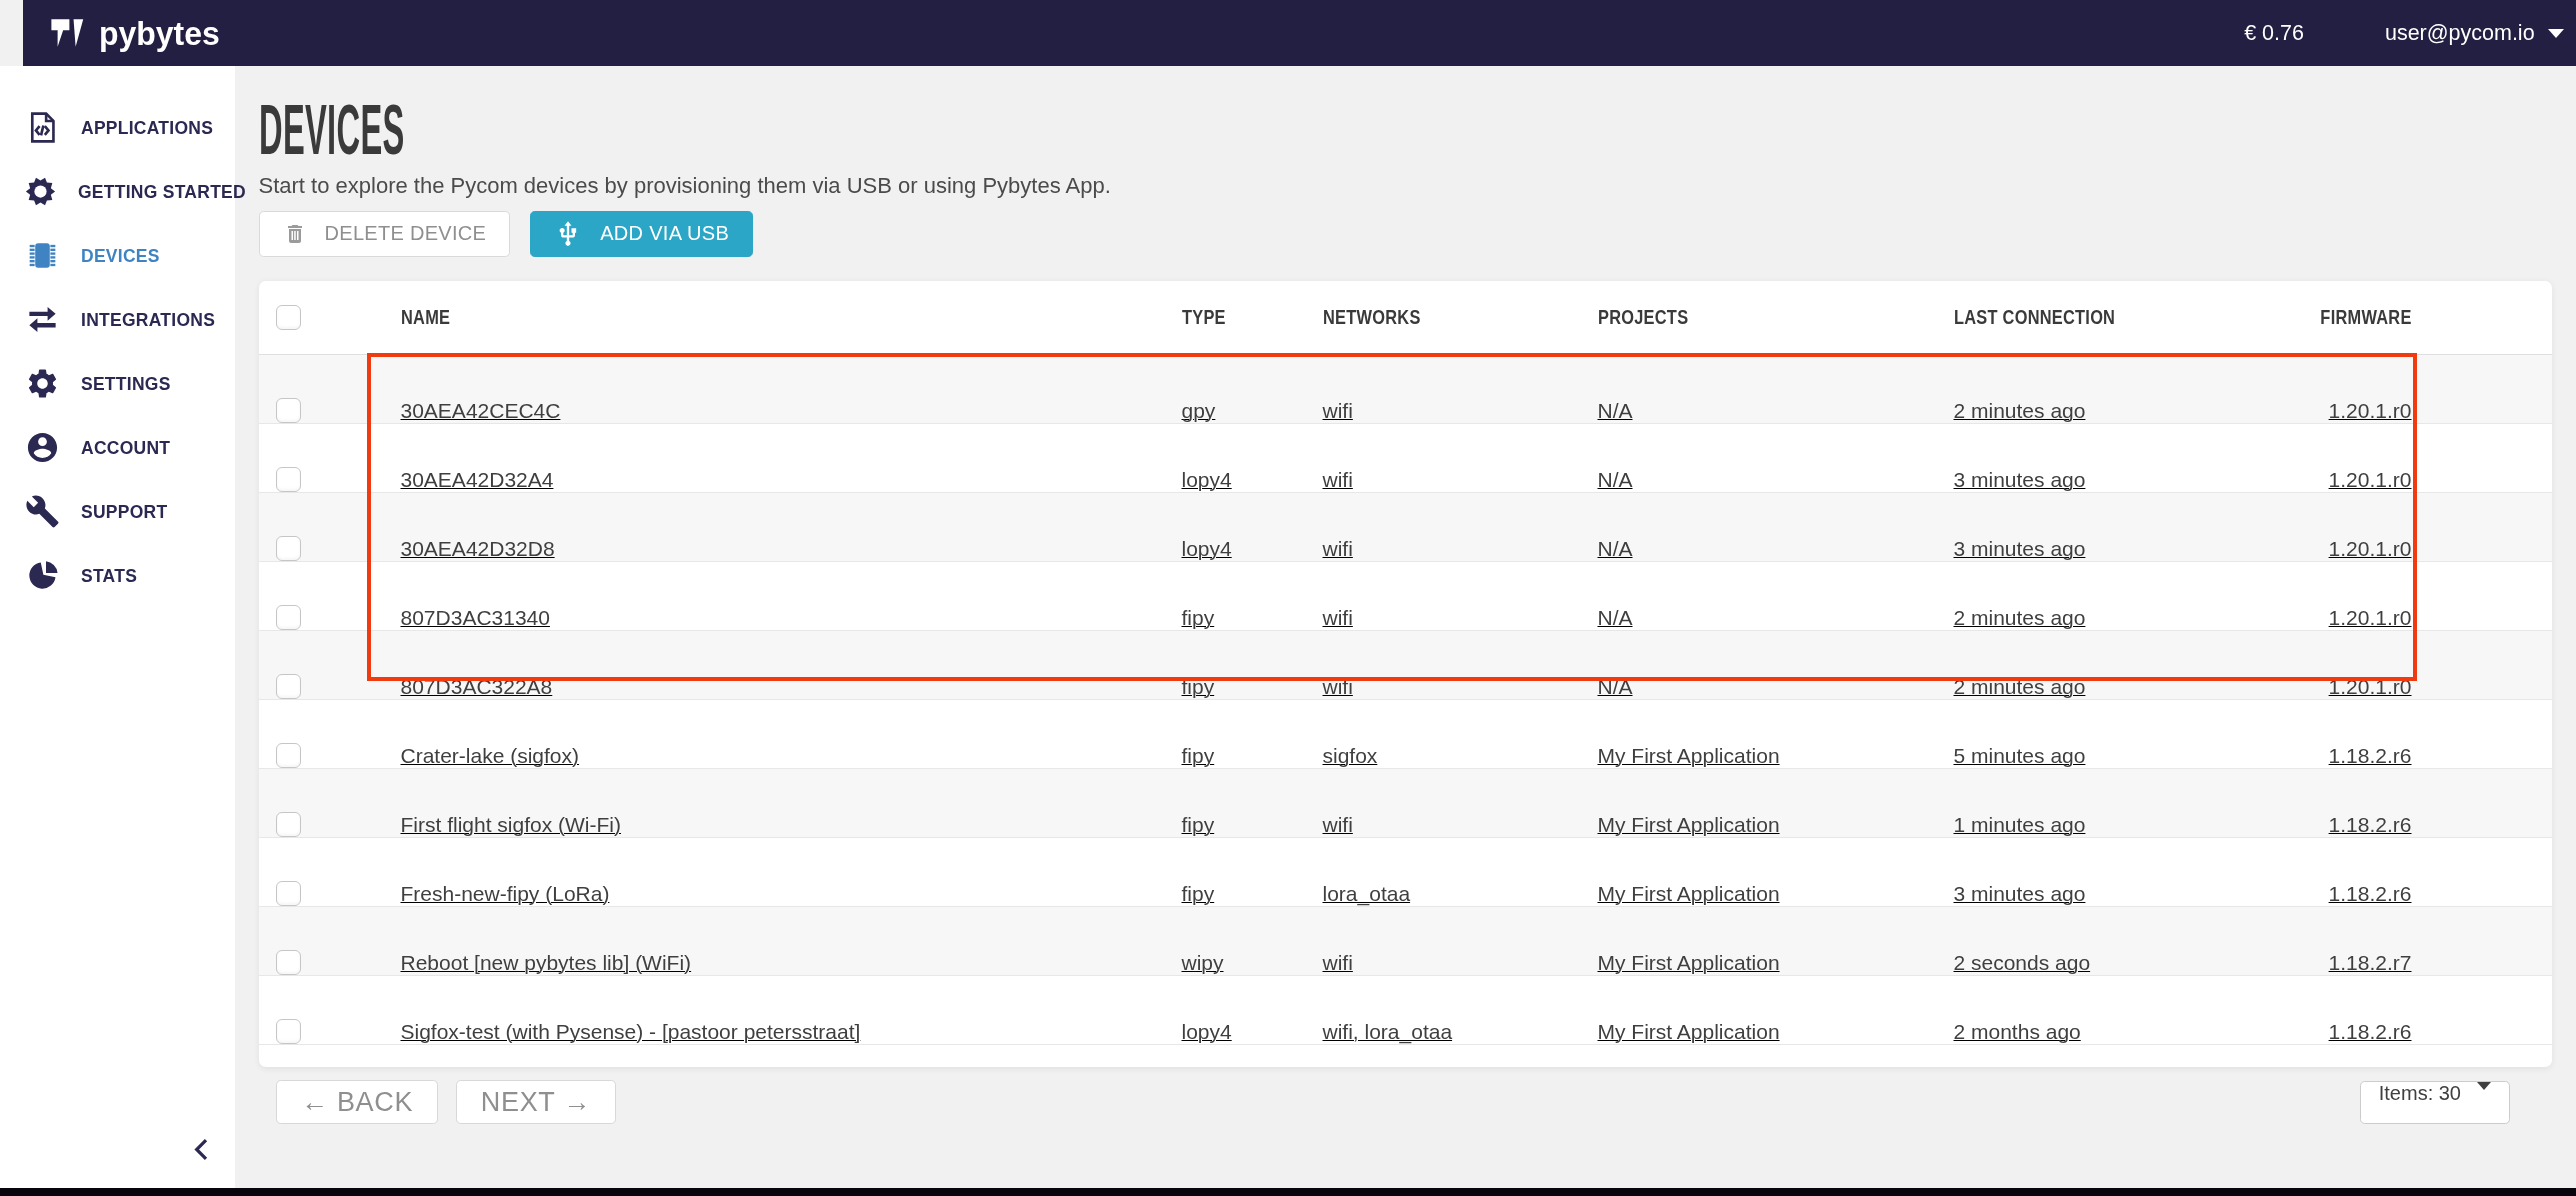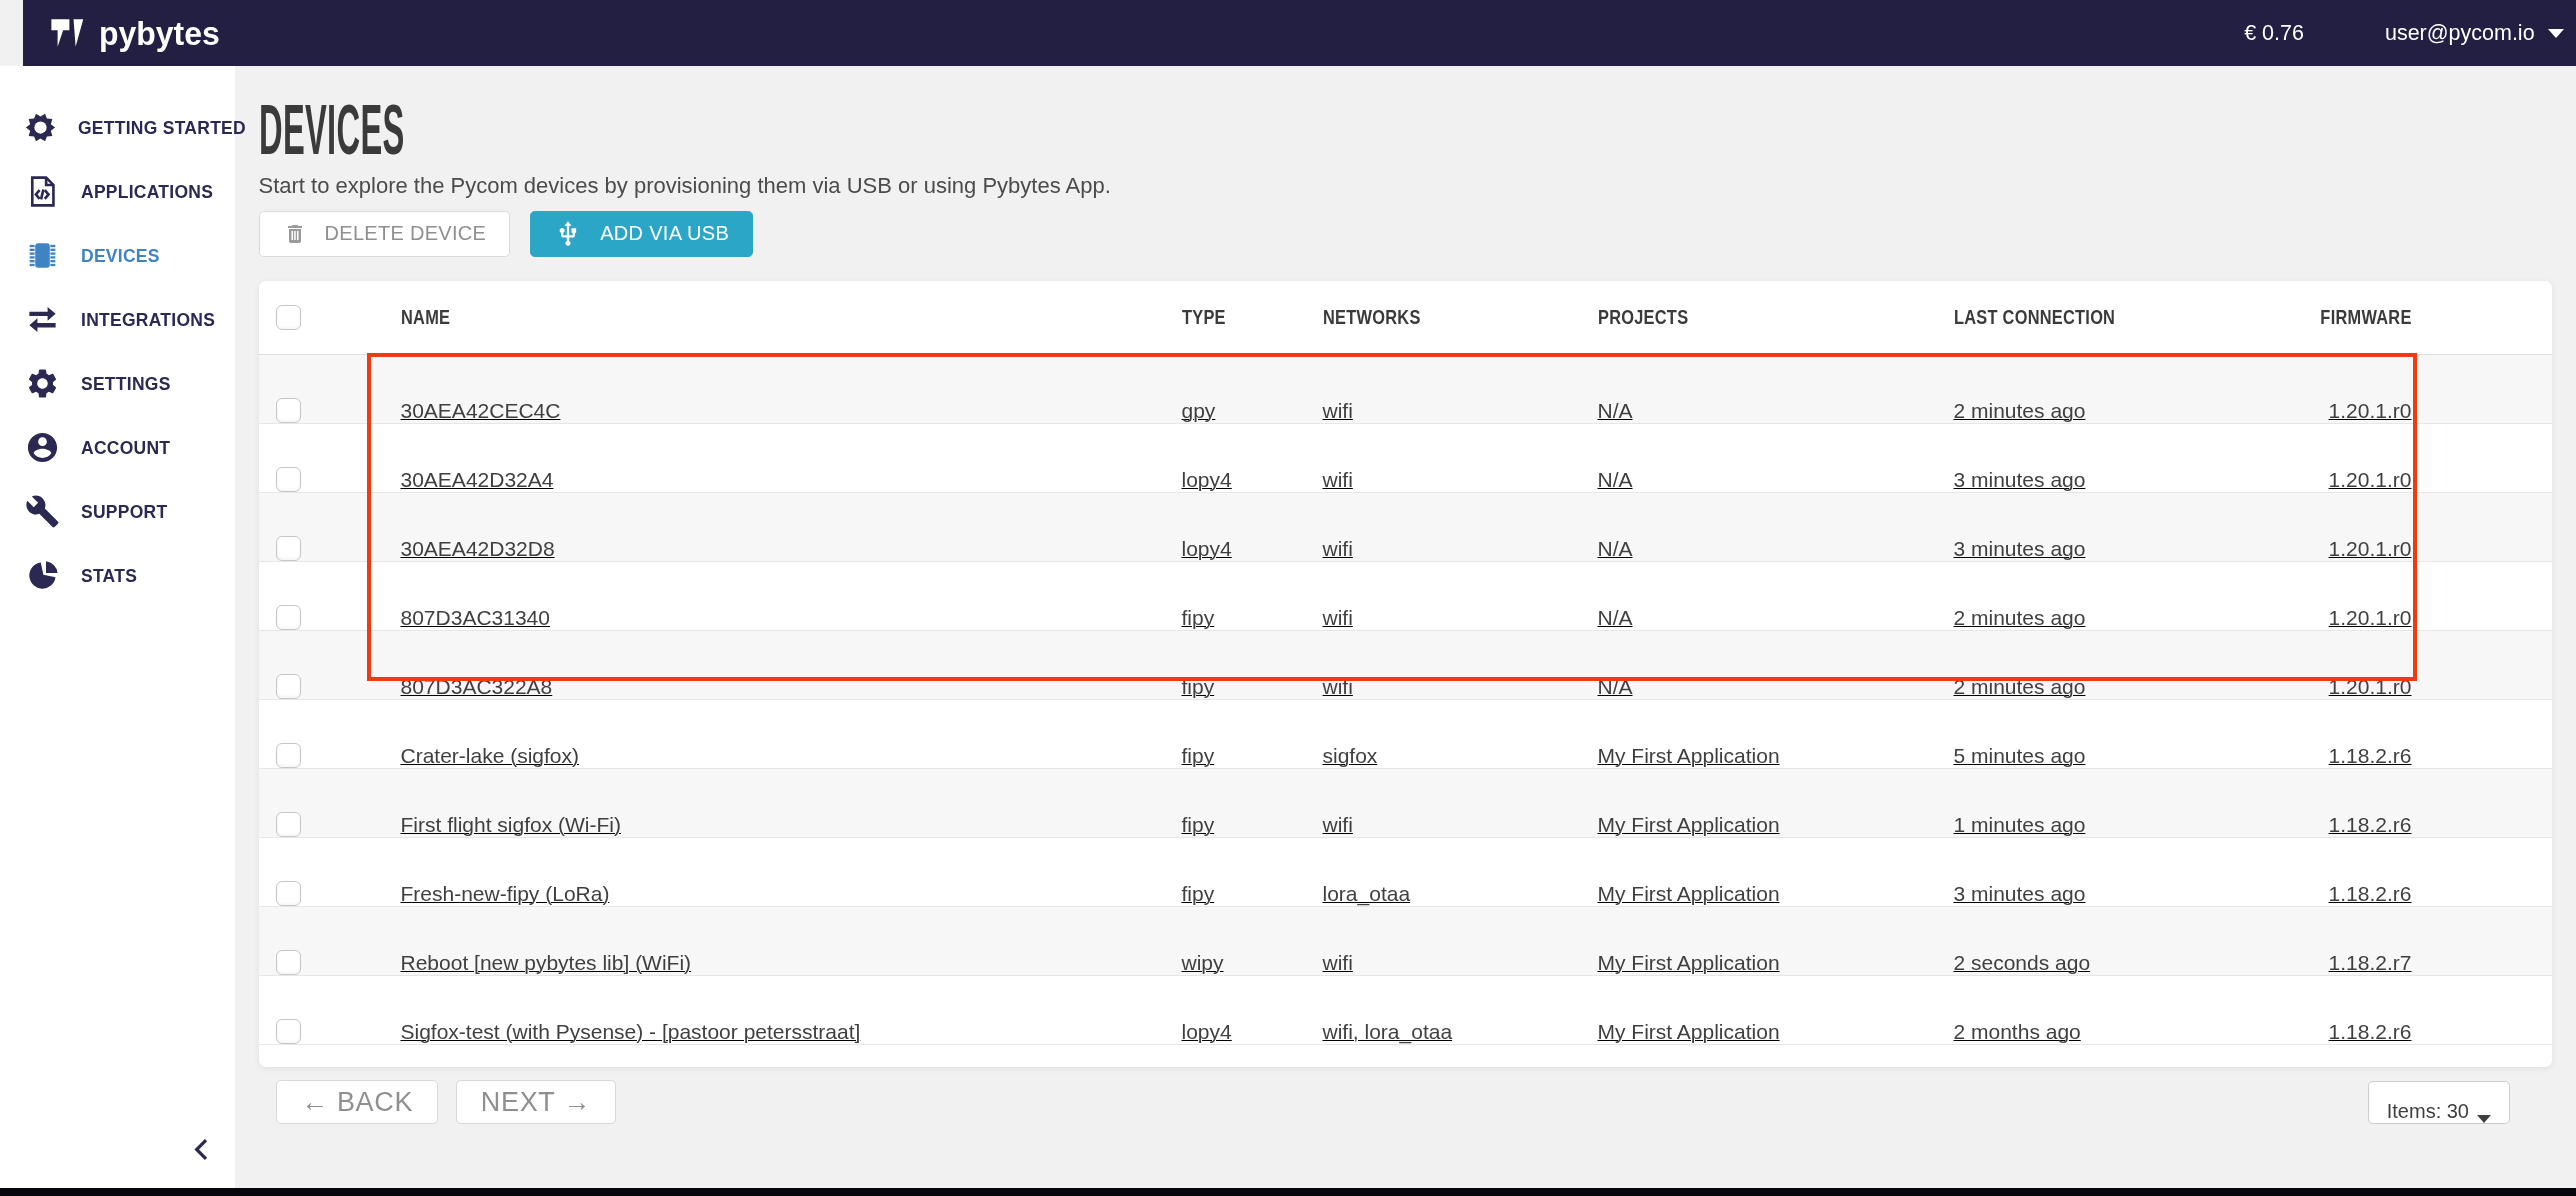--- a/index.html
+++ b/index.html
@@ -127,21 +127,21 @@
   .btn-pager {
     height: 44px; padding: 0 24px; background: #fff;
     border: 1.3px solid #d8d8d8; border-radius: 4.7px;
     color: #8f8f8f; font-size: 27px; letter-spacing: 0.7px;
     display: inline-flex; align-items: center; cursor: pointer; white-space: nowrap;
   }
   .btn-items {
     height: 43px; padding: 0 17.5px; background: #fff;
     border: 1.3px solid #cccccc; border-radius: 4.7px;
     color: #3f3f3f; font-size: 20px;
-    display: inline-flex; align-items: flex-end; gap: 8px; cursor: pointer; white-space: nowrap;
+    display: inline-flex; align-items: flex-start; gap: 16px; cursor: pointer; white-space: nowrap;
   }
   .caret-down-dark {
     width: 0; height: 0;
     border-left: 7.4px solid transparent; border-right: 7.4px solid transparent;
     border-top: 8.7px solid #3f3f3f;
   }
 
   .bottom-edge { position: fixed; left: 0; bottom: 0; width: 100%; height: 8px; background: #06060c; }
 </style>
 </head>
@@ -165,38 +165,38 @@
     </div>
   </div>
 </header>
 
 <div class="shell">
 
   <nav class="sidebar">
     <div id="sidebar-items">
         <div class="side-item">
           <span class="side-icon">
-            <svg viewBox="0 0 24 24">
-              <polygon fill="#2b2851" points="22,12 19.1,14.3 20.1,17.9 16.4,18.1 15.1,21.5 12,19.5 8.9,21.5 7.6,18.1 3.9,17.9 4.9,14.3 2,12 4.9,9.7 3.9,6.1 7.6,5.9 8.9,2.5 12,4.5 15.1,2.5 16.4,5.9 20.1,6.1 19.1,9.7"></polygon>
-              <circle cx="12" cy="12" r="4.2" fill="#ffffff"></circle>
-            </svg>
-          </span>
-          <span class="side-label">GETTING STARTED</span>
-        </div>
-        <div class="side-item">
-          <span class="side-icon">
             <svg viewBox="0 0 24 24" fill="none" stroke="#2b2851" stroke-width="1.8">
               <path d="M5 2.5h9.5l5 5V21.5H5z"></path>
               <path d="M14.5 2.5v5h5"></path>
               <polyline points="10,11 7.5,14 10,17"></polyline>
               <polyline points="13.6,11 16.1,14 13.6,17"></polyline>
               <line x1="12.6" y1="10.6" x2="11" y2="17.4"></line>
             </svg>
           </span>
           <span class="side-label">APPLICATIONS</span>
+        </div>
+        <div class="side-item">
+          <span class="side-icon">
+            <svg viewBox="0 0 24 24">
+              <polygon fill="#2b2851" points="22,12 19.1,14.3 20.1,17.9 16.4,18.1 15.1,21.5 12,19.5 8.9,21.5 7.6,18.1 3.9,17.9 4.9,14.3 2,12 4.9,9.7 3.9,6.1 7.6,5.9 8.9,2.5 12,4.5 15.1,2.5 16.4,5.9 20.1,6.1 19.1,9.7"></polygon>
+              <circle cx="12" cy="12" r="4.2" fill="#ffffff"></circle>
+            </svg>
+          </span>
+          <span class="side-label">GETTING STARTED</span>
         </div>
         <div class="side-item active">
           <span class="side-icon">
             <svg viewBox="0 0 24 24">
               <rect x="7" y="3.6" width="10" height="16.8" rx="2" fill="#3f83c2"></rect>
               <g stroke="#3f83c2" stroke-width="1.6">
                 <line x1="3.2" y1="5.5" x2="6.6" y2="5.5"></line>
                 <line x1="3.2" y1="8.1" x2="6.6" y2="8.1"></line>
                 <line x1="3.2" y1="10.7" x2="6.6" y2="10.7"></line>
                 <line x1="3.2" y1="13.3" x2="6.6" y2="13.3"></line>

